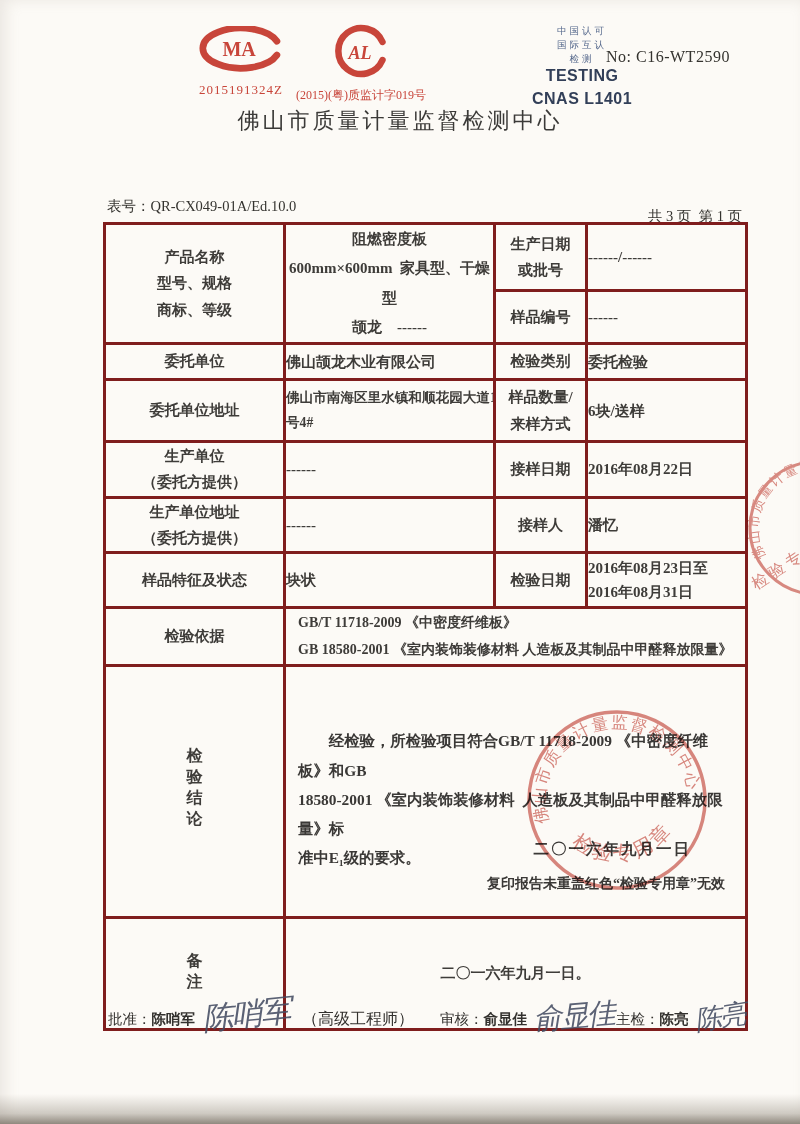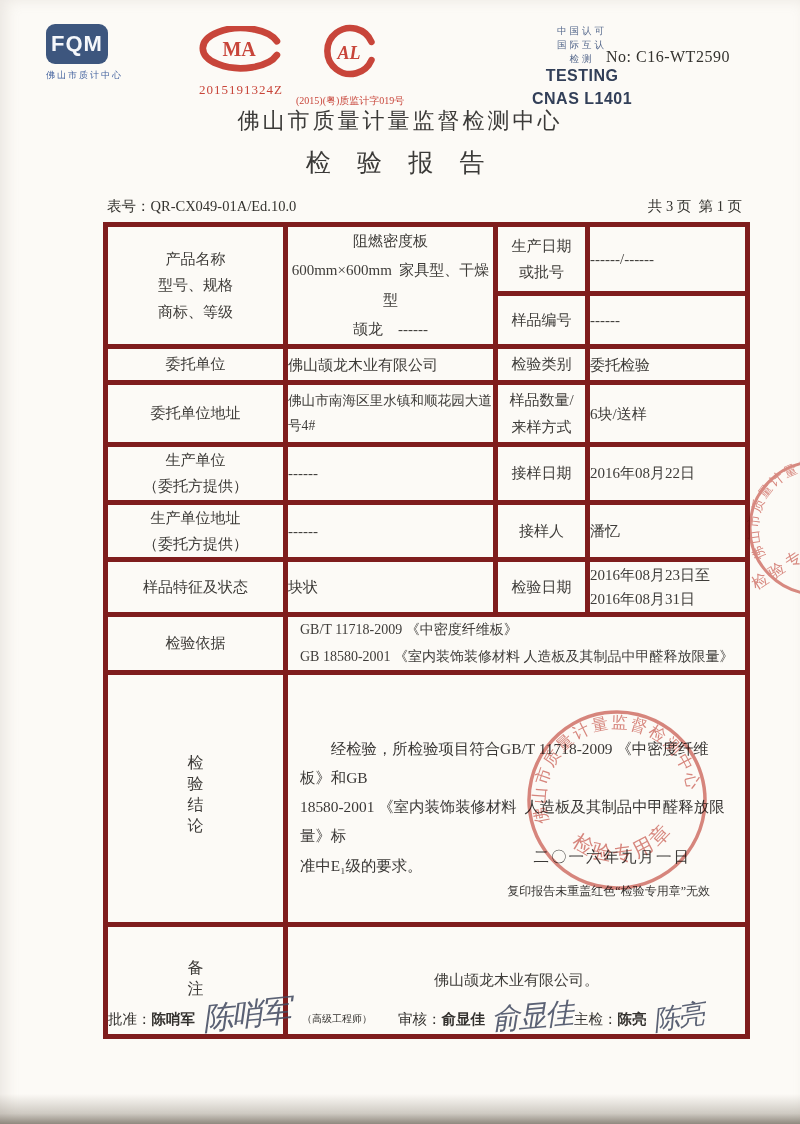--- a/index.html
+++ b/index.html
@@ -10,81 +10,77 @@
   
   .hdr{position:absolute;top:0;left:0;right:0;height:100px;}
   .fqm{position:absolute;left:46px;top:24px;text-align:center;}
   .fqm-box{width:62px;height:40px;background:#3d567e;border-radius:9px;color:#f5f7fb;
            font-weight:bold;font-size:22px;line-height:40px;letter-spacing:1px;
            font-family:"Liberation Sans",sans-serif;}
   .fqm-cap{margin-top:5px;font-size:9px;color:#44639f;letter-spacing:2px;white-space:nowrap;}
   .cma{position:absolute;left:198px;top:26px;text-align:center;}
   .cma-num{margin-top:2px;font-size:13px;color:#c8453a;letter-spacing:1px;}
   .cal{position:absolute;left:296px;top:24px;text-align:center;}
-  .cal-num{margin-top:12px;font-size:10px;color:#c8453a;white-space:nowrap;}
+  .cal-num{margin-top:5px;font-size:12px;color:#c8453a;white-space:nowrap;}
   .ilac{position:absolute;left:377px;top:20px;}
   .cnas{position:absolute;left:450px;top:28px;}
   .cnas-txt{position:absolute;left:532px;top:24px;font-family:"Liberation Sans",sans-serif;text-align:center;}
   .cnas-txt .cn{font-size:9.5px;color:#55688c;letter-spacing:3px;line-height:1.45;}
   .cnas-txt .en{font-size:16px;color:#323f58;font-weight:bold;line-height:1.4;letter-spacing:.5px;}
   .repno{position:absolute;left:606px;top:48px;font-size:16px;color:#34332f;letter-spacing:.5px;}
   
   .t-org{position:absolute;top:106px;left:0;right:0;text-align:center;font-size:22px;
          letter-spacing:3px;color:#3b3a38;}
   .t-rep{position:absolute;top:146px;left:0;right:0;text-align:center;font-size:25px;
          letter-spacing:10px;color:#3b3a38;}
   .meta{position:absolute;top:197px;left:107px;right:58px;font-size:14.5px;color:#34332f;}
-  .meta .pg{float:right;}
+  .meta .pg{float:right;margin-top:10px;}
   
   table.rpt{position:absolute;left:103px;top:222px;width:642px;border-collapse:collapse;
             table-layout:fixed;font-size:15px;color:#3e3c39;}
-  table.rpt td{border:5px solid #7f1d1d;vertical-align:middle;padding:0;overflow:hidden;}
+  table.rpt td{border:3px solid #7f1d1d;vertical-align:middle;padding:0;overflow:hidden;font-weight:bold;}
   td.lbl{text-align:center;line-height:1.75;}
   td.val{padding-left:12px;line-height:1.6;}
   td.valc{text-align:center;line-height:1.95;}
   .addr div{white-space:nowrap;font-size:13.6px;line-height:1.8;}
   .basis div{padding-left:12px;font-size:14px;line-height:1.9;white-space:nowrap;}
   td.vert{text-align:center;font-size:16px;}
   .vert-in{display:flex;flex-direction:column;justify-content:space-between;
            align-items:center;height:100%;box-sizing:border-box;}
   .concl{position:relative;vertical-align:top;}
   .concl-lines{padding:16px 10px 0 12px;font-size:15.4px;line-height:1.9;color:#3a3836;}
   .concl-lines div{white-space:pre-wrap;}
   .concl-lines div:first-child{text-indent:2em;}
   .c-date{position:absolute;top:172px;right:54px;font-size:15.5px;letter-spacing:2px;color:#3a3836;}
-  .c-note{position:absolute;top:208px;right:35px;font-size:12px;color:#3a3836;}
+  .c-note{position:absolute;top:208px;right:20px;font-size:14px;color:#3a3836;}
   .remark{text-align:center;font-size:15px;}
   
   .stamp{position:absolute;mix-blend-mode:multiply;opacity:.85;}
   
   .foot{position:absolute;left:108px;top:998px;right:55px;display:flex;align-items:center;
         font-size:14.5px;color:#33312e;white-space:nowrap;}
   .foot .nm{font-weight:600;}
   .sig{font-style:italic;color:#454d63;opacity:.88;letter-spacing:-2px;
        font-family:"DejaVu Serif",serif;}
   .sig1{font-size:31px;transform:rotate(-6deg) translateY(-4px);margin:0 4px 0 8px;}
   .sig2{font-size:29px;transform:rotate(-5deg) translateY(-2px);margin:0 2px 0 6px;}
   .sig3{font-size:27px;transform:rotate(-9deg) translateY(-2px);margin-left:6px;}
-  .eng{font-size:10px;margin-left:8px;}
+  .eng{font-size:16px;margin-left:8px;}
   .gap1{width:26px;}
   
   .shadow{position:absolute;left:0;right:0;bottom:0;height:30px;
           background:linear-gradient(to bottom,rgba(151,143,131,0),rgba(151,143,131,.45) 65%,rgba(116,108,96,.78));}
 </style>
 </head>
 <body>
 
 <div class="page">
 
   <div class="hdr">
 
-    <div class="fqm">
-      <div class="fqm-box">FQM</div>
-      <div class="fqm-cap">佛山市质计中心</div>
-    </div>
 
     <div class="cma">
       <svg width="86" height="50" viewBox="0 0 90 52">
         <path d="M 82.6 15.8 A 40 21 0 1 0 82.6 30.2" fill="none" stroke="#c8453a" stroke-width="7" stroke-linecap="round"></path>
         <text x="43" y="31" text-anchor="middle" font-size="21" font-weight="bold" fill="#c8453a" font-family="Liberation Serif,serif">MA</text>
       </svg>
       <div class="cma-num">2015191324Z</div>
     </div>
 
     <div class="cal">
@@ -105,21 +101,20 @@
       <div class="en">CNAS L1401</div>
     </div>
 
     <div class="repno">
       <span>No:</span>
       <span>C16-WT2590</span>
     </div>
   </div>
 
   <div class="t-org">佛山市质量计量监督检测中心</div>
-  <div class="t-rep">检 验 报 告</div>
 
   <div class="meta">
     <span class="pg pre">共 3 页  第 1 页</span>
     <span>表号：</span><span>QR-CX049-01A/Ed.10.0</span>
   </div>
 
   <table class="rpt">
     <colgroup>
         <col style="width:180px">
         <col style="width:210px">
@@ -219,21 +214,21 @@
         <div class="c-note">复印报告未重盖红色“检验专用章”无效</div>
       </td>
     </tr>
     <tr style="height:112px">
       <td class="vert">
         <div class="vert-in" style="padding:18px 0 22px">
           <div>备</div>
           <div>注</div>
         </div>
       </td>
-      <td colspan="3" class="remark">佛山颉龙木业有限公司。</td>
+      <td colspan="3" class="remark">二〇一六年九月一日。</td>
     </tr>
   </tbody>
     </table>
 
   <svg class="stamp" style="left:517px;top:700px" width="200" height="200" viewBox="0 0 200 200">
     <g transform="rotate(-8 100 100)" fill="#c9554b" opacity=".82">
       <circle cx="100" cy="100" r="88" fill="none" stroke="#c9554b" stroke-width="3.5"></circle>
       <defs>
         <path id="arcTopMain" d="M 29.1 112.5 A 72 72 0 1 1 170.9 112.5"></path>
         <path id="arcBotMain" d="M 48 136 A 68 68 0 0 0 152 136"></path>

